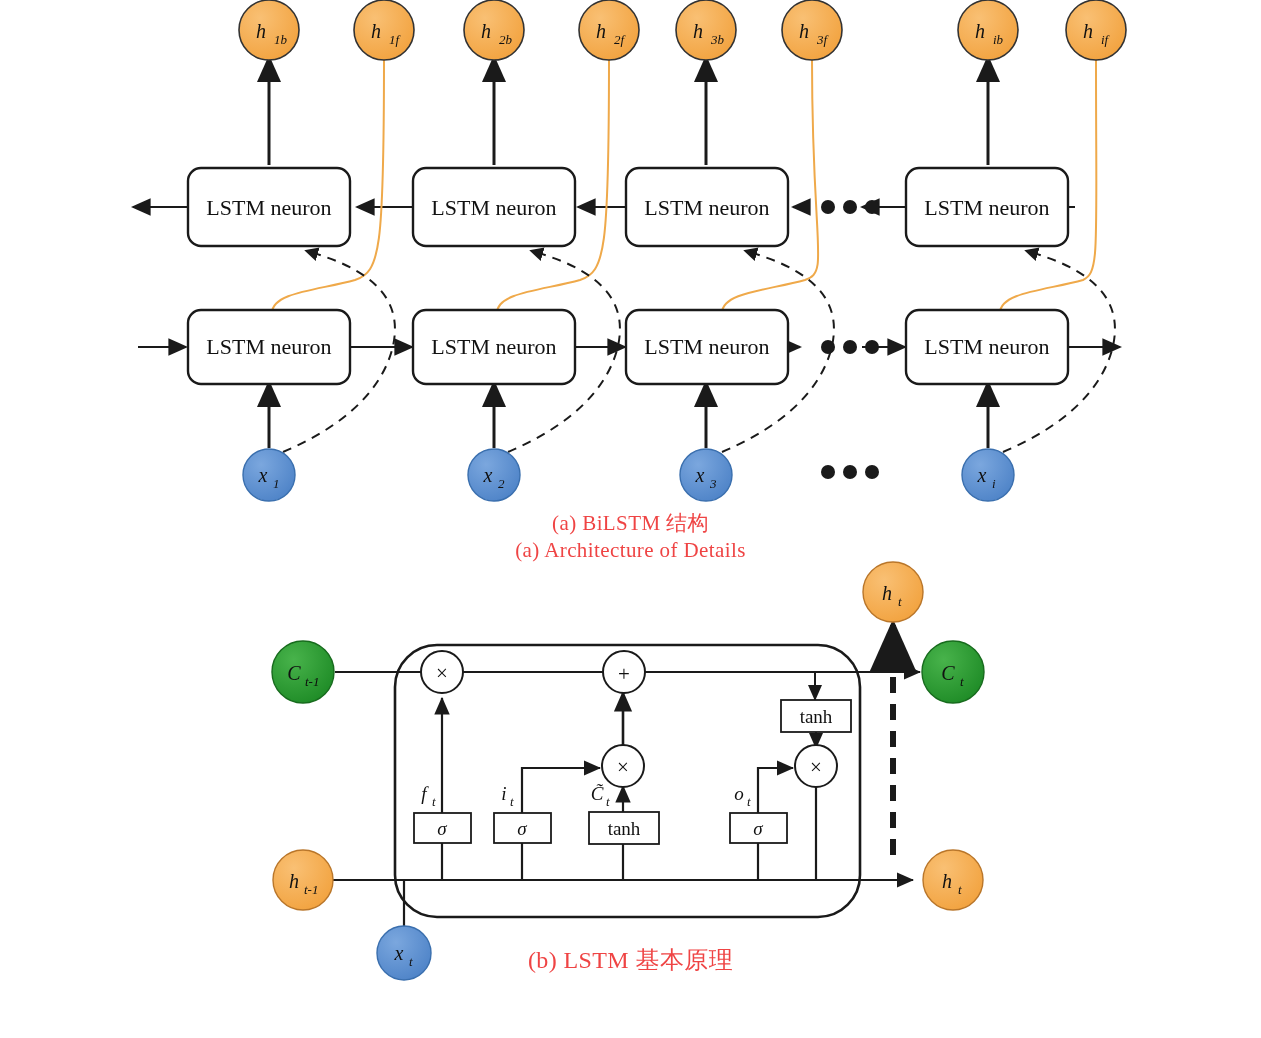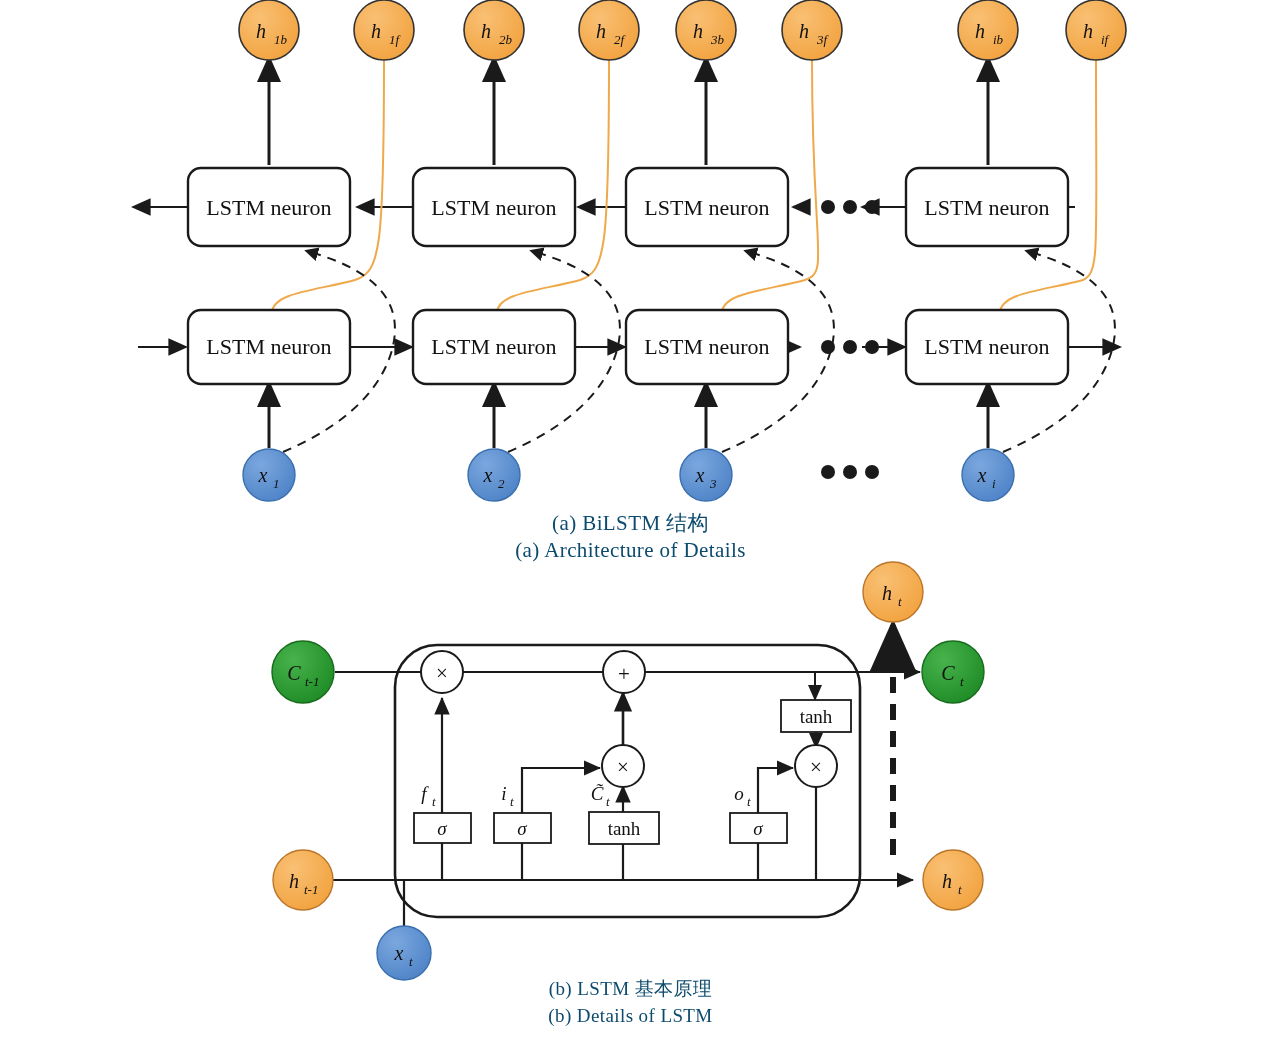--- a/index.html
+++ b/index.html
@@ -24,26 +24,26 @@
     top: 0;
     left: 0;
     width: 1261px;
     height: 1038px;
   }
   .cap {
     position: absolute;
     width: 100%;
     text-align: center;
     font-family: "Liberation Serif", "DejaVu Serif", serif;
-    color: #0c4a6e;
+    color: #ef4444;
     letter-spacing: 0.4px;
   }
   .cap-line { display: block; }
   #caption-a { top: 510px; font-size: 21px; line-height: 27px; }
-  #caption-b { top: 975px; font-size: 19px; line-height: 27px; }
+  #caption-b { top: 947px; font-size: 24px; line-height: 27px; }
   text { font-family: "Liberation Serif", "DejaVu Serif", serif; }
   .node-label { font-style: italic; font-size: 20px; fill: #111; }
   .box-label { font-size: 22px; fill: #111; font-style: normal; }
   .gate-label { font-size: 19px; fill: #111; font-style: italic; }
   .op-label { font-size: 21px; fill: #111; }
   .fn-label { font-size: 19px; fill: #111; }
 </style>
 </head>
 <body>
 
@@ -366,16 +366,15 @@
     </g>
   </svg>
 
   <div class="cap" id="caption-a">
     <span class="cap-line">(a) BiLSTM 结构</span>
     <span class="cap-line">(a) Architecture of Details</span>
   </div>
 
   <div class="cap" id="caption-b">
     <span class="cap-line">(b) LSTM 基本原理</span>
-    <span class="cap-line">(b) Details of LSTM</span>
   </div>
 
 </div>
 
 </body></html>

